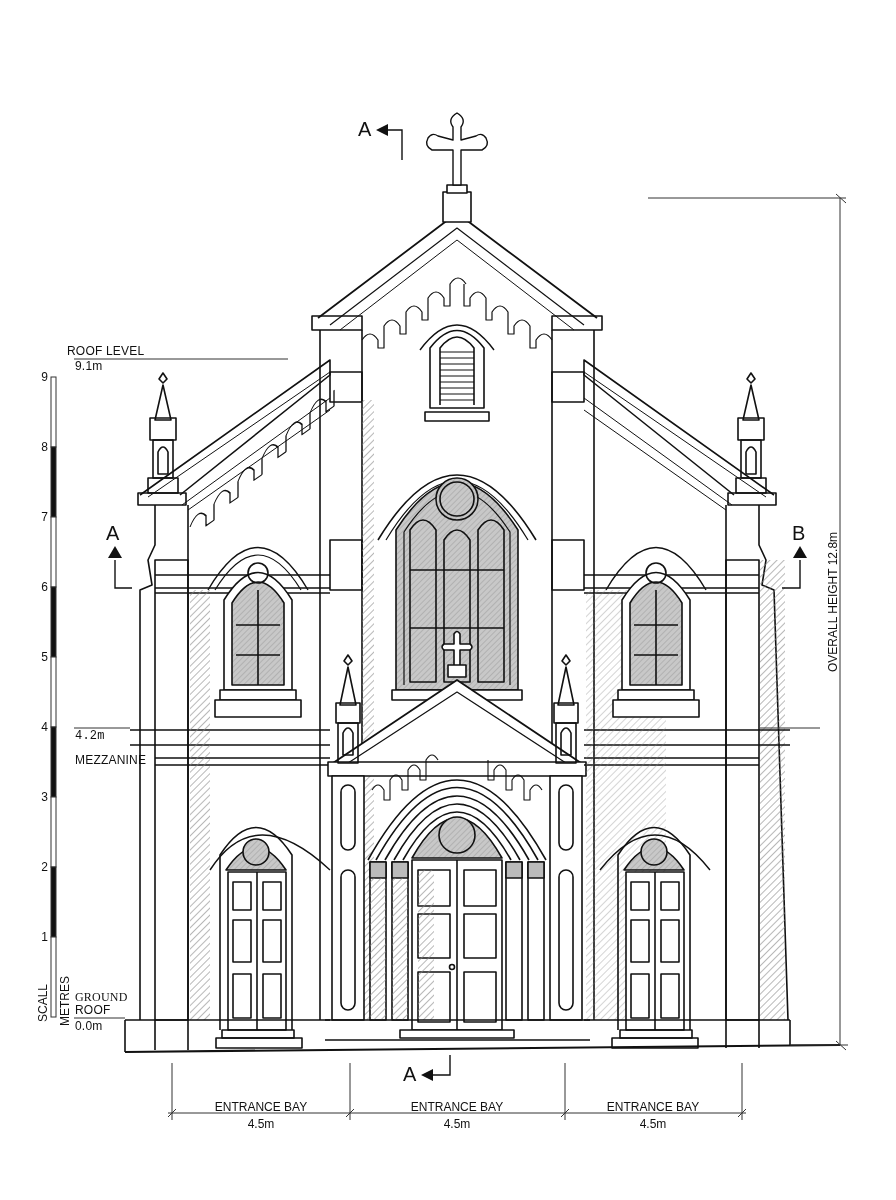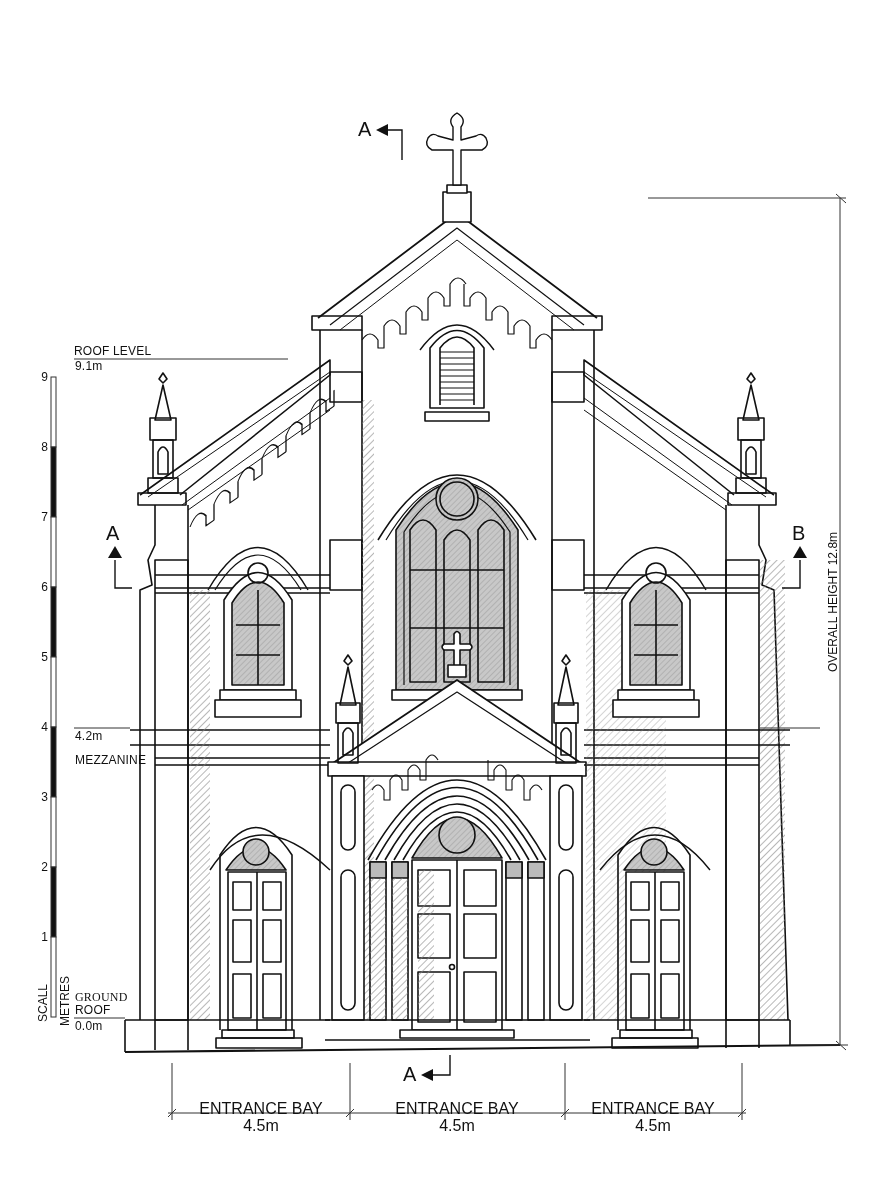--- a/index.html
+++ b/index.html
@@ -2,21 +2,21 @@
 <html><head>
 <meta charset="utf-8">
 <style>
   html,body{margin:0;padding:0;background:#ffffff;}
   body{width:896px;height:1200px;overflow:hidden;position:relative;font-family:"Liberation Sans",sans-serif;}
   #drawing{position:absolute;left:0;top:0;width:896px;height:1200px;}
   .lbl{position:absolute;font-family:"Liberation Sans",sans-serif;color:#111;font-size:12px;letter-spacing:0.2px;line-height:13px;white-space:nowrap;}
   .tick{position:absolute;font-size:12px;color:#111;width:14px;text-align:right;}
   .sec{position:absolute;font-size:20px;color:#111;}
   .vert{position:absolute;transform:rotate(-90deg);transform-origin:left top;font-size:12px;color:#111;white-space:nowrap;}
-  .dimtext{position:absolute;font-size:16px;color:#111;text-align:center;width:170px;}
+  .dimtext{position:absolute;font-size:12px;color:#111;text-align:center;width:170px;}
 </style>
 </head>
 <body>
 
 <svg id="drawing" viewBox="0 0 896 1200" xmlns="http://www.w3.org/2000/svg">
   <defs>
     <pattern id="hatch" patternUnits="userSpaceOnUse" width="5" height="5" patternTransform="rotate(45)">
       <line x1="0" y1="0" x2="0" y2="5" stroke="#888" stroke-width="1.2"></line>
     </pattern>
     <pattern id="glass" patternUnits="userSpaceOnUse" width="4" height="4" patternTransform="rotate(45)">
@@ -291,24 +291,24 @@
     <rect x="51" y="517" width="5" height="70" fill="#fff"></rect>
     <rect x="51" y="587" width="5" height="70" fill="#111"></rect>
     <rect x="51" y="657" width="5" height="70" fill="#fff"></rect>
     <rect x="51" y="727" width="5" height="70" fill="#111"></rect>
     <rect x="51" y="797" width="5" height="70" fill="#fff"></rect>
     <rect x="51" y="867" width="5" height="70" fill="#111"></rect>
     <rect x="51" y="937" width="5" height="80" fill="#fff"></rect>
   </g>
 </svg>
 
-<div class="lbl" style="left:74px;top:345px;">ROOF LEVEL</div>
+<div class="lbl" style="left:67px;top:345px;">ROOF LEVEL</div>
 <div class="lbl" style="left:75px;top:360px;">9.1m</div>
 <div class="lbl" style="left:75px;top:714px;margin-top:40px;">MEZZANINE</div>
-<div class="lbl" style="left:75px;top:730px;">4.2m</div>
+<div class="lbl" style="left:75px;top:730px;font-family:Liberation Mono, monospace;">4.2m</div>
 <div class="lbl" style="left:75px;top:991px;font-family:Liberation Serif, serif;">GROUND</div>
 <div class="lbl" style="left:75px;top:1004px;">ROOF</div>
 <div class="lbl" style="left:75px;top:1020px;text-align:center;">0.0m</div>
 
 <div>
   <div class="tick" style="left:34px;top:370px;">9</div>
   <div class="tick" style="left:34px;top:440px;">8</div>
   <div class="tick" style="left:34px;top:510px;">7</div>
   <div class="tick" style="left:34px;top:580px;">6</div>
   <div class="tick" style="left:34px;top:650px;">5</div>

